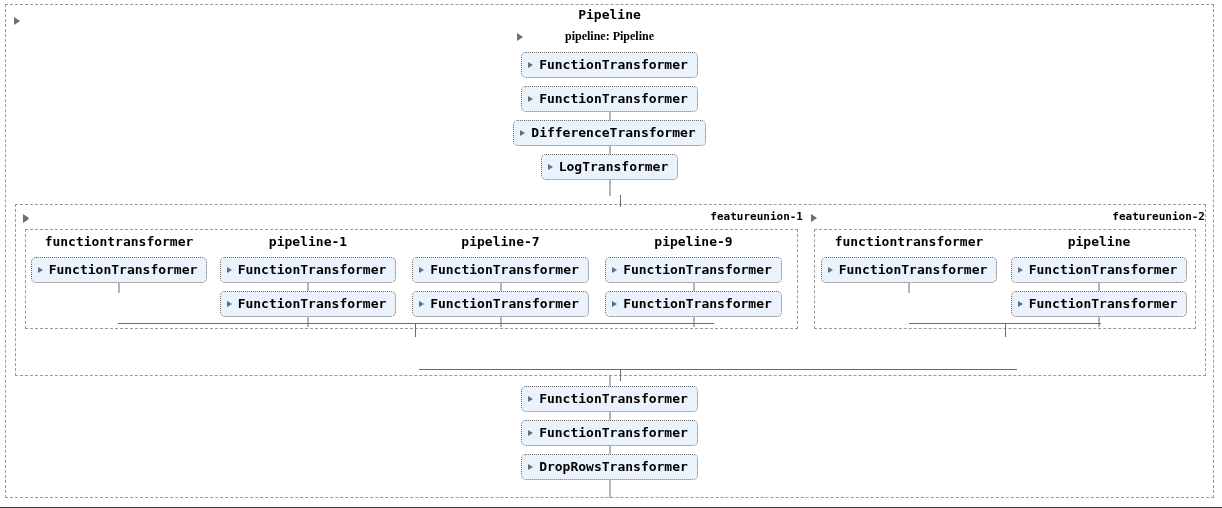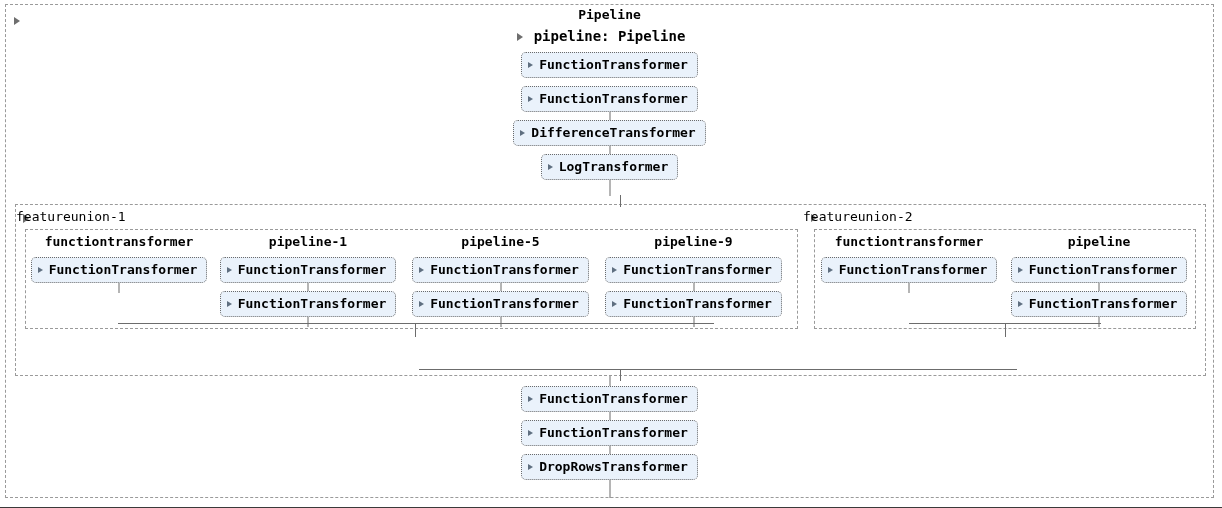--- a/index.html
+++ b/index.html
@@ -27,24 +27,25 @@
   }
   .sk-title{
     font-weight:bold;font-size:13px;line-height:15px;
     text-align:center;white-space:pre;
     padding:2px 0 3px 0;
   }
   .sk-label-row{
     position:relative;
     width:100%;
     display:flex;justify-content:center;align-items:flex-start;
-    font-weight:bold;font-size:14px;line-height:16px;
+    font-weight:bold;font-size:12px;line-height:16px;
     white-space:pre;
     padding:3px 0 4px 0;
     box-sizing:border-box;
+    font-family:Liberation Serif, serif;
   }
   .sk-toggle{
     position:absolute;left:8px;top:50%;
     transform:translateY(-50%);
     width:0;height:0;
     border-left:6px solid #6e6e6e;
     border-top:4px solid transparent;
     border-bottom:4px solid transparent;
   }
   
@@ -86,22 +87,22 @@
     position:absolute;
     left:9px;top:199px;
     width:1191px;height:172px;
     box-sizing:border-box;
     border:1px dashed #9a9a9a;
     background:#fff;
     z-index:3;
   }
   .sk-fu-label{
     position:relative;
-    text-align:left;
-    font-weight:normal;font-size:13px;line-height:16px;
+    text-align:right;
+    font-weight:bold;font-size:11px;line-height:16px;
     white-space:pre;
     padding:4px 0 4px 0;
   }
   .sk-fu-inner{
     position:relative;
     box-sizing:border-box;
     border:1px dashed #9a9a9a;
     background:#fff;
     display:flex;
     align-items:flex-start;
@@ -214,21 +215,21 @@
                 <span>FunctionTransformer</span>
               </div>
               <div class="sk-est">
                 <span class="tri"></span>
                 <span>FunctionTransformer</span>
               </div>
             </div>
           </div>
 
           <div class="sk-col" style="width:193px;">
-            <div class="sk-col-label">pipeline-5</div>
+            <div class="sk-col-label">pipeline-7</div>
             <div class="sk-col-body">
               <div class="sk-est">
                 <span class="tri"></span>
                 <span>FunctionTransformer</span>
               </div>
               <div class="sk-est">
                 <span class="tri"></span>
                 <span>FunctionTransformer</span>
               </div>
             </div>

